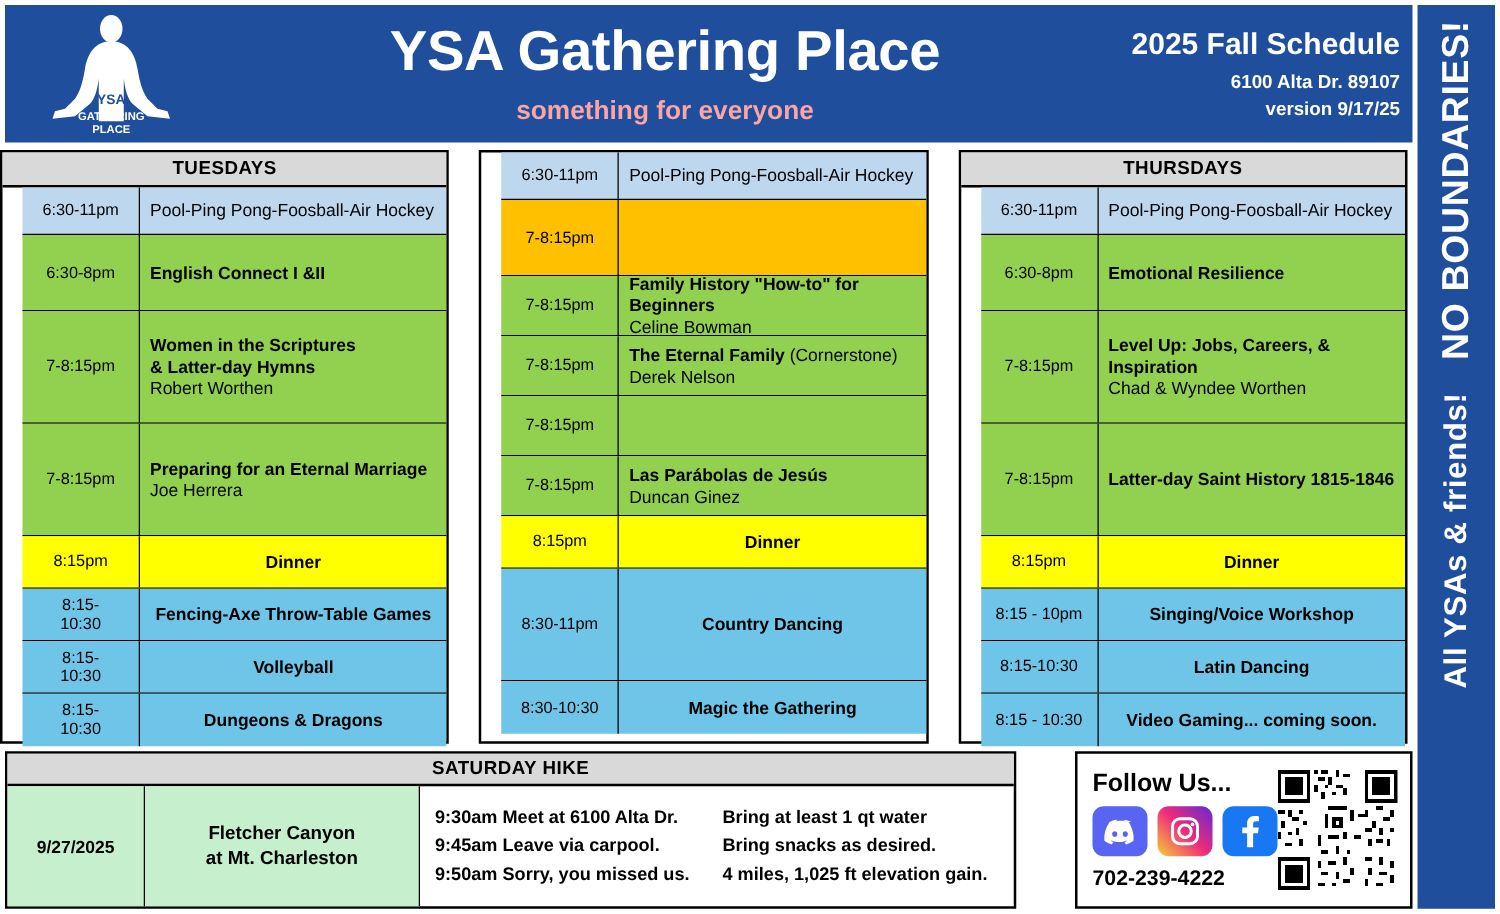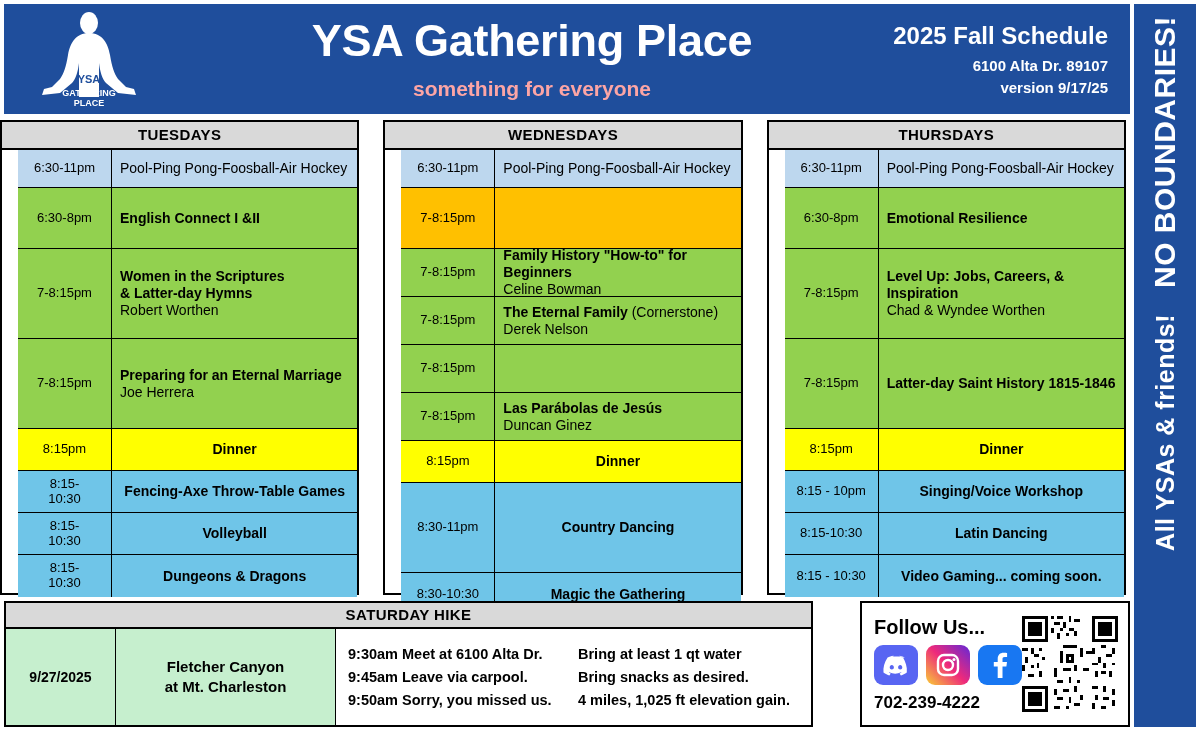--- a/index.html
+++ b/index.html
@@ -28,21 +28,21 @@
     flex: 1; display: flex; flex-direction: column; align-items: center; justify-content: center;
     padding-left: 10px;
   }
   .title {
     color: #ffffff; font-size: 45px; font-weight: bold; line-height: 1.05; letter-spacing: -0.3px;
   }
   .subtitle {
     color: #fca5a5; font-size: 21px; font-weight: bold; margin-top: 12px;
   }
   .header-right {
-    width: 250px; padding-right: 22px; text-align: right; color: #ffffff;
+    width: 250px; padding-right: 10px; text-align: right; color: #ffffff;
     display:flex; flex-direction: column; align-items: flex-end; justify-content: center;
   }
   .hr-line1 { font-size: 24px; font-weight: bold; line-height: 1.2; }
   .hr-line2 { font-size: 15px; font-weight: bold; margin-top: 6px; }
   .hr-line3 { font-size: 15px; font-weight: bold; margin-top: 5px; }
 
   
   .side-banner {
     position: absolute; right: 4px; top: 4px; width: 62px; height: 723px;
     background: #1f4e9c;
@@ -247,21 +247,20 @@
         <div class="row h-eve fill-ltblue">
           <div class="time">8:15-<br>10:30</div>
           <div class="desc center">
               <span class="b">Dungeons &amp; Dragons</span>
             </div>
         </div>
       </div>
     </div>
 
     <div class="col">
-      <div class="col-head">WEDNESDAYS</div>
       <div class="rows">
 
         <div class="row h-ping fill-blue">
           <div class="time">6:30-11pm</div>
           <div class="desc">
               <span>Pool-Ping Pong-Foosball-Air Hockey</span>
             </div>
         </div>
 
         <div class="row h-std fill-orange">

